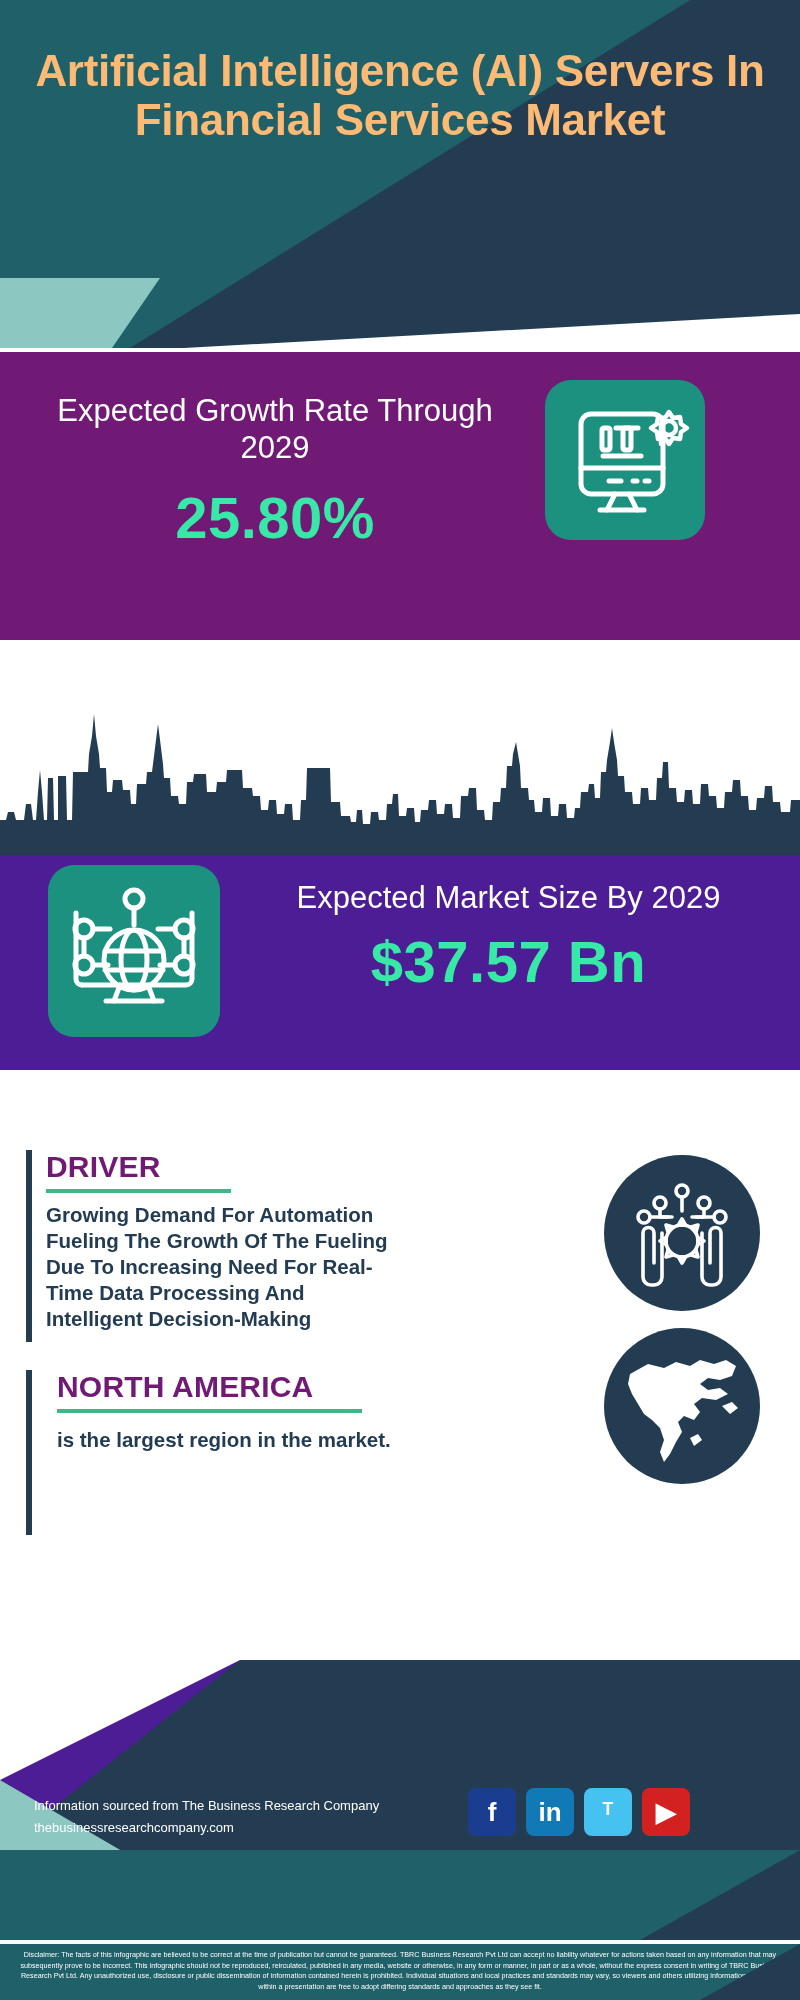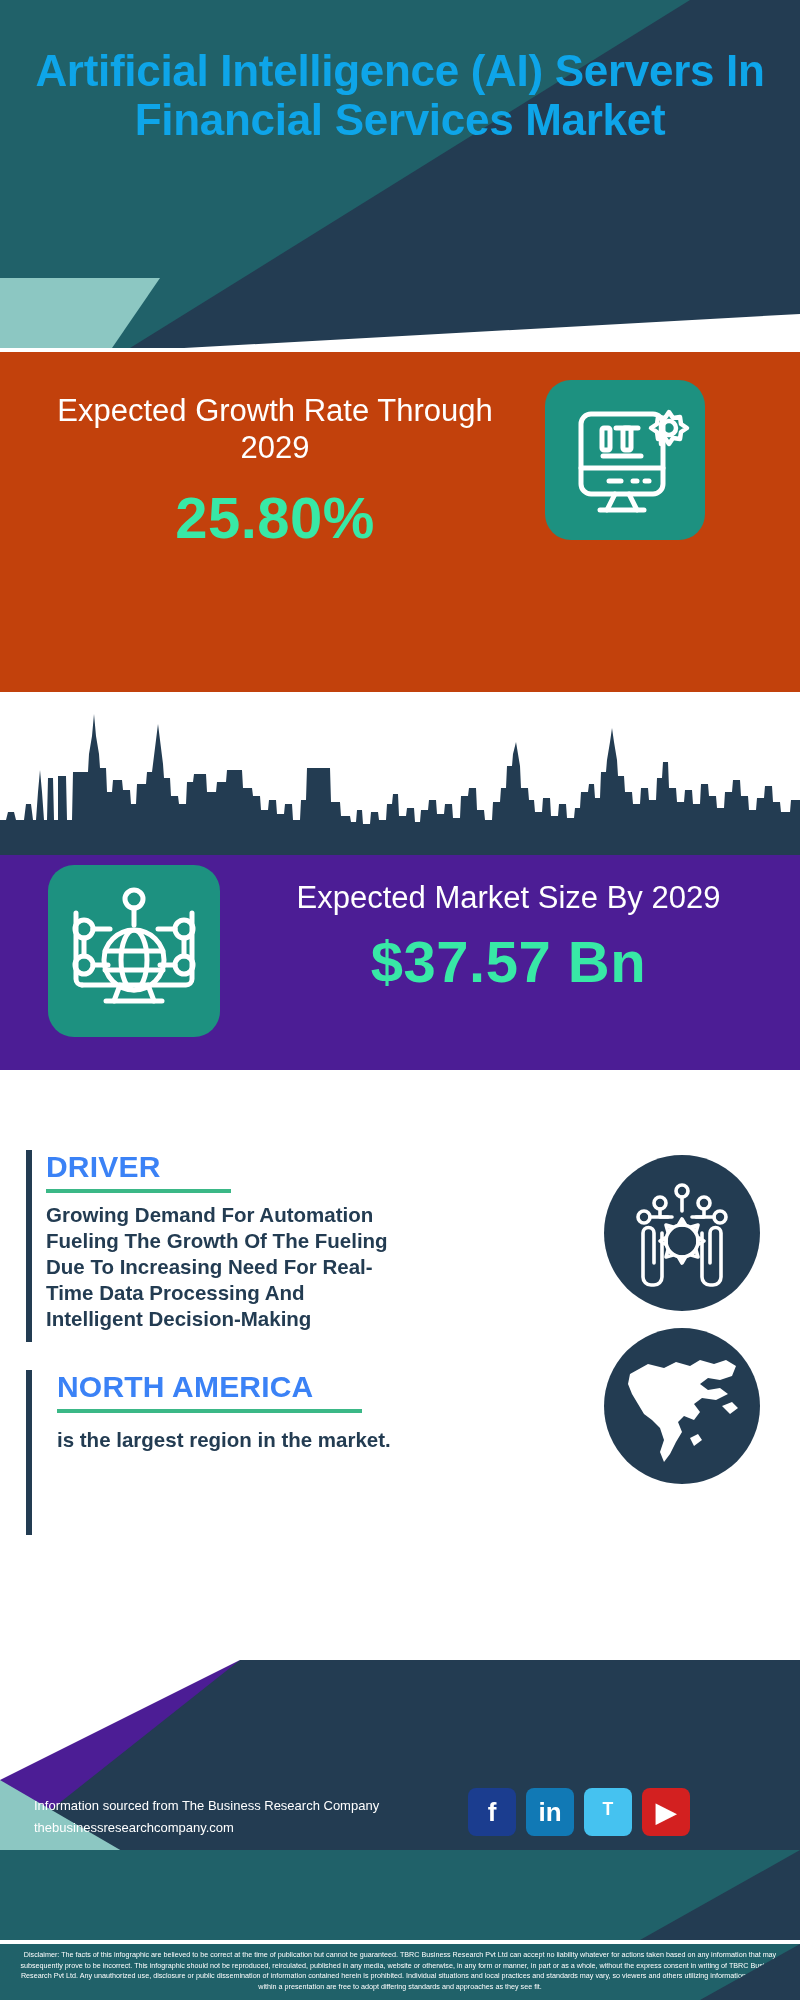--- a/index.html
+++ b/index.html
@@ -17,21 +17,21 @@
     overflow:hidden;
   }
   .header-teal {
     position:absolute; left:0; top:0; width:800px; height:348px;
     background:#206169;
     clip-path:polygon(0 0, 690px 0, 130px 348px, 0 348px);
   }
   .header-title {
     position:absolute; left:0; top:46px; width:800px;
     text-align:center;
-    color:#0ea5e9;
+    color:#fdba74;
     font-size:44px;
     line-height:1.12;
     font-weight:bold;
     letter-spacing:-0.3px;
     padding:0 22px;
     z-index:4;
   }
   .header-lightband {
     position:absolute; left:0; top:278px; width:800px; height:70px;
     background:#8cc7c2;
@@ -40,22 +40,22 @@
   }
   .white-gap-diag {
     position:absolute; left:0; top:300px; width:800px; height:52px;
     background:#ffffff;
     clip-path:polygon(112px 52px, 800px 14px, 800px 52px, 112px 52px);
     z-index:5;
   }
 
   
   .growth {
-    position:absolute; left:0; top:352px; width:800px; height:340px;
-    background:#c2410c;
+    position:absolute; left:0; top:352px; width:800px; height:288px;
+    background:#701a75;
   }
   .growth-text-wrap {
     position:absolute; left:30px; top:40px; width:490px; text-align:center;
   }
   .growth-label {
     color:#ffffff; font-size:31px; line-height:1.2; font-weight:normal;
   }
   .growth-value {
     color:#38e8a6; font-size:58px; font-weight:bold; margin-top:18px;
     letter-spacing:0.5px;
@@ -97,21 +97,21 @@
   
   .content {
     position:absolute; left:0; top:1070px; width:800px; height:290px;
     background:#ffffff;
   }
   .bar-block { position:absolute; }
   .vbar {
     position:absolute; left:0; top:0; width:6px; background:#233c52;
   }
   .sect-title {
-    color:#3b82f6; font-weight:bold; letter-spacing:0.2px;
+    color:#701a75; font-weight:bold; letter-spacing:0.2px;
   }
   .green-rule { height:4px; background:#3bb887; }
   .sect-body { color:#233c52; font-weight:bold; line-height:1.27; }
 
   .driver-block { left:26px; top:80px; width:370px; }
   .driver-block .vbar { height:192px; }
   .driver-title { font-size:30px; margin-left:20px; }
   .driver-rule { margin-left:20px; width:185px; margin-top:5px; }
   .driver-body { font-size:20.5px; margin-left:20px; margin-top:9px; }
 

